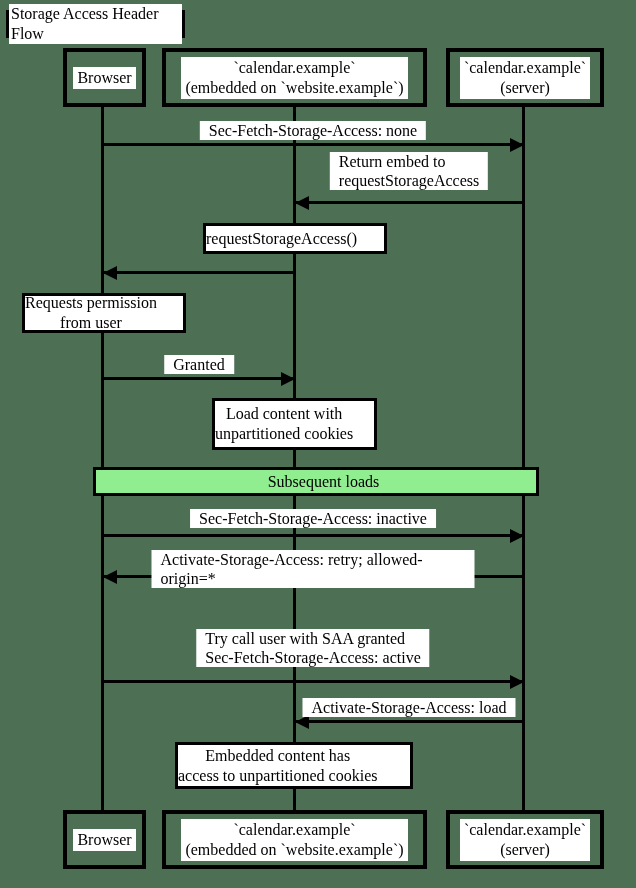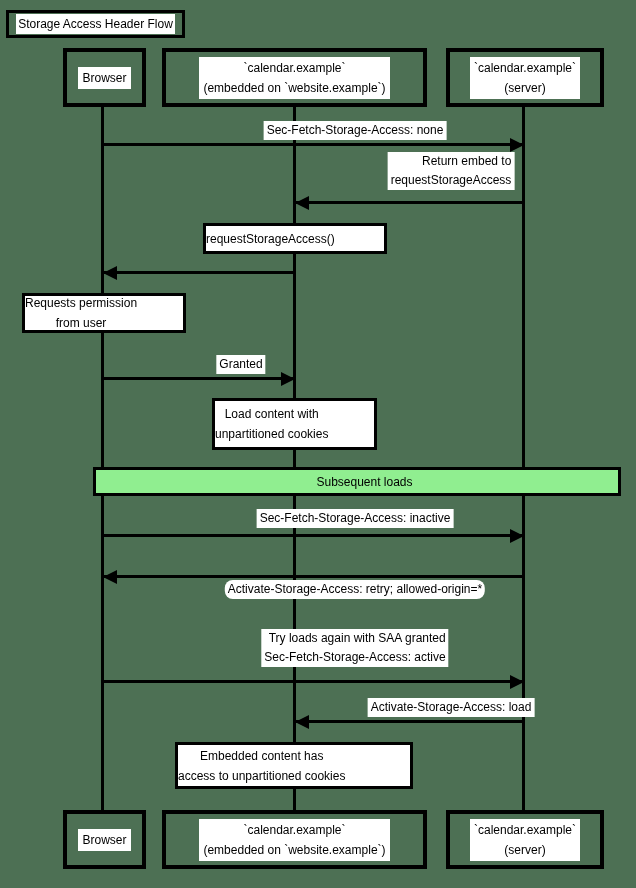--- a/index.html
+++ b/index.html
@@ -12,21 +12,22 @@
   body{
     font-family:"Liberation Sans","DejaVu Sans",sans-serif;
     background:var(--background);
   }
   .canvas{
     position:relative;
     width:636px;height:888px;
     background:var(--background);
     overflow:hidden;
     color:var(--stroke);
-    font-size:12px;
+    font-size:16px;
+    font-family:Liberation Serif, serif;
   }
   .pre{white-space:pre-line;}
   
   .title-box{
     position:absolute;left:6px;top:10px;width:179px;height:28px;
     border:3px solid var(--stroke);box-sizing:border-box;
     display:flex;align-items:center;justify-content:center;
   }
   .title-box .lbl{background:var(--fill);padding:0 2px;line-height:20px;}
   
@@ -46,32 +47,32 @@
   .ll-browser{left:101px;}
   .ll-embedded{left:293px;}
   .ll-server{left:522px;}
   
   .msg-line{position:absolute;height:3px;background:var(--stroke);}
   .head{position:absolute;width:0;height:0;border-top:7px solid transparent;border-bottom:7px solid transparent;}
   .head-right{border-left:14px solid var(--stroke);}
   .head-left{border-right:14px solid var(--stroke);}
   .msg-label{
     position:absolute;transform:translateX(-50%);
-    background:var(--fill);padding:0 3px;line-height:19px;text-align:right;margin-left:42px;
+    background:var(--fill);padding:0 9px;line-height:19px;text-align:left;
   }
   
   .note{
     position:absolute;background:var(--fill);
     border:3px solid var(--stroke);box-sizing:border-box;
     display:flex;align-items:center;justify-content:flex-start;
     text-align:center;line-height:20px;
   }
   
   .divider{
-    position:absolute;left:93px;top:467px;width:528px;height:29px;
+    position:absolute;left:93px;top:467px;width:446px;height:29px;
     background:var(--divider_fill);
     border:3px solid var(--stroke);box-sizing:border-box;
     display:flex;align-items:center;justify-content:center;padding-left:15px;
   }
 </style>
 </head>
 <body>
 
 <div class="canvas">
 
@@ -116,26 +117,26 @@
   <div class="divider">
     <span>Subsequent loads</span>
   </div>
 
   <div class="msg-line" style="left:103px;top:534px;width:421px;"></div>
   <div class="head head-right" style="left:510px;top:529px;"></div>
   <div class="msg-label" style="left:313px;top:509px;">Sec-Fetch-Storage-Access: inactive</div>
 
   <div class="msg-line" style="left:103px;top:575px;width:421px;"></div>
   <div class="head head-left" style="left:103px;top:570px;"></div>
-  <div class="msg-label" style="left:313px;top:580px;border-radius:8px;">Activate-Storage-Access: retry; allowed-origin=*</div>
+  <div class="msg-label" style="left:313px;top:550px;">Activate-Storage-Access: retry; allowed-origin=*</div>
 
 
   <div class="msg-line" style="left:103px;top:680px;width:421px;"></div>
   <div class="head head-right" style="left:510px;top:675px;"></div>
-  <div class="msg-label pre" style="left:313px;top:629px;">Try loads again with SAA granted
+  <div class="msg-label pre" style="left:313px;top:629px;">Try call user with SAA granted
 Sec-Fetch-Storage-Access: active</div>
 
   <div class="msg-line" style="left:295px;top:720px;width:229px;"></div>
   <div class="head head-left" style="left:295px;top:715px;"></div>
   <div class="msg-label" style="left:409px;top:698px;">Activate-Storage-Access: load</div>
 
   <div class="note" style="left:175px;top:742px;width:238px;height:47px;">
     <span class="pre">Embedded content has
 access to unpartitioned cookies</span>
   </div>

